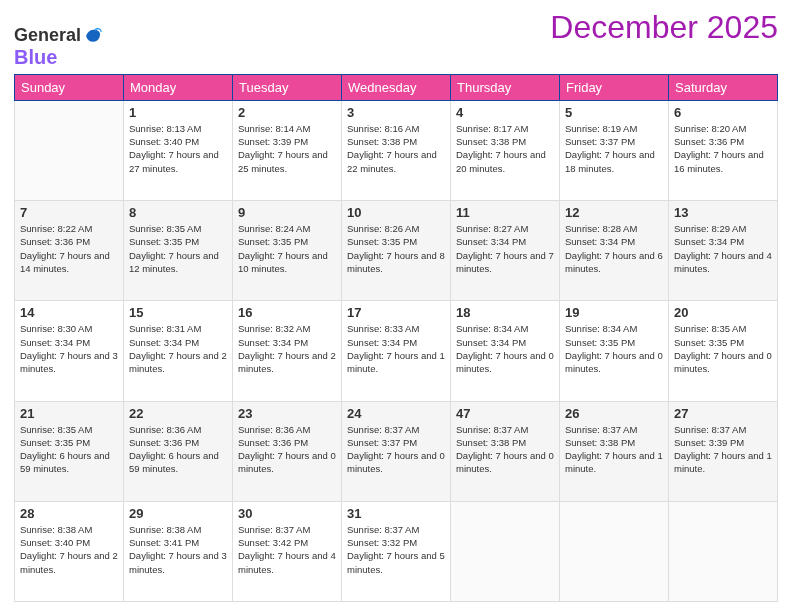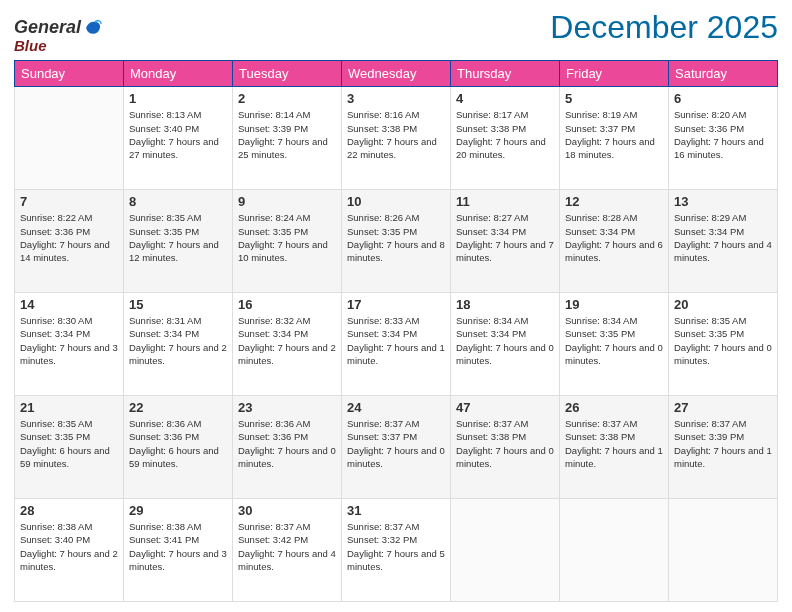--- a/index.html
+++ b/index.html
@@ -19,51 +19,50 @@
     }
     .header {
       display: flex;
       align-items: flex-start;
       justify-content: space-between;
       margin-bottom: 6px;
     }
     .logo {
       display: flex;
       align-items: center;
-      margin-top: 8px;
-      font-style: italic;
+      margin-top: 16px;
     }
     .logo-text {
       display: flex;
       flex-direction: column;
       line-height: 1.1;
     }
     .logo-general {
       font-size: 18px;
       font-weight: bold;
       color: #333;
     }
     .logo-blue {
-      font-size: 15px;
+      font-size: 20px;
       font-weight: bold;
-      color: #7f1d1d;
+      color: #8b5cf6;
     }
     .logo-icon {
       width: 20px;
       height: 20px;
       margin-left: 2px;
       margin-top: -2px;
     }
     .title-block {
       text-align: right;
     }
     .month-title {
       font-size: 32px;
       font-weight: 300;
-      color: #0369a1;
+      color: #a21caf;
       line-height: 1.1;
     }
     .location {
       font-size: 14px;
       color: #555;
     }
     .calendar {
       flex: 1;
       border: 1px solid #ccc;
       border-collapse: collapse;

